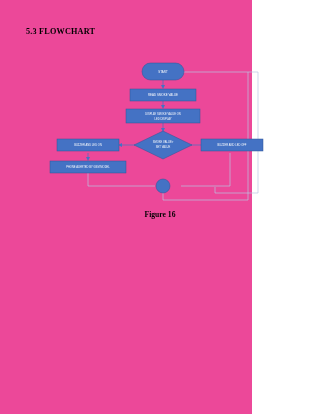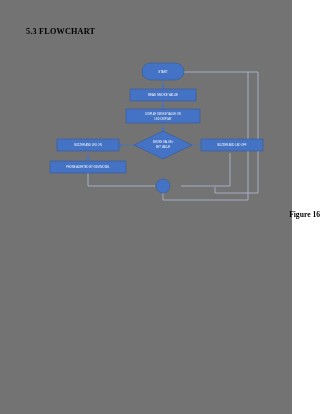--- a/index.html
+++ b/index.html
@@ -11,23 +11,23 @@
     height: 414px;
     background: #ffffff;
     font-family: "Liberation Serif", serif;
     overflow: hidden;
     position: relative;
   }
 
   .page {
     position: absolute;
     left: 0; top: 0;
-    width: 292px;
+    width: 252px;
     height: 414px;
-    background: #737373;
+    background: #ec4899;
   }
 
   .heading {
     position: absolute;
     left: 26px;
     top: 27px;
     font-size: 8.2px;
     font-weight: bold;
     letter-spacing: 0.2px;
     color: #000000;
@@ -91,21 +91,21 @@
     fill: #4472c4;
     stroke: #2f5597;
     stroke-width: 0.5;
   }
 
   .caption {
     position: absolute;
     left: 0;
     top: 210px;
     width: 320px;
-    text-align: right;
+    text-align: center;
     font-size: 7.6px;
     font-weight: bold;
     color: #000000;
     font-family: "Liberation Serif", serif;
   }
 </style>
 </head>
 <body>
 
 <div class="page">

